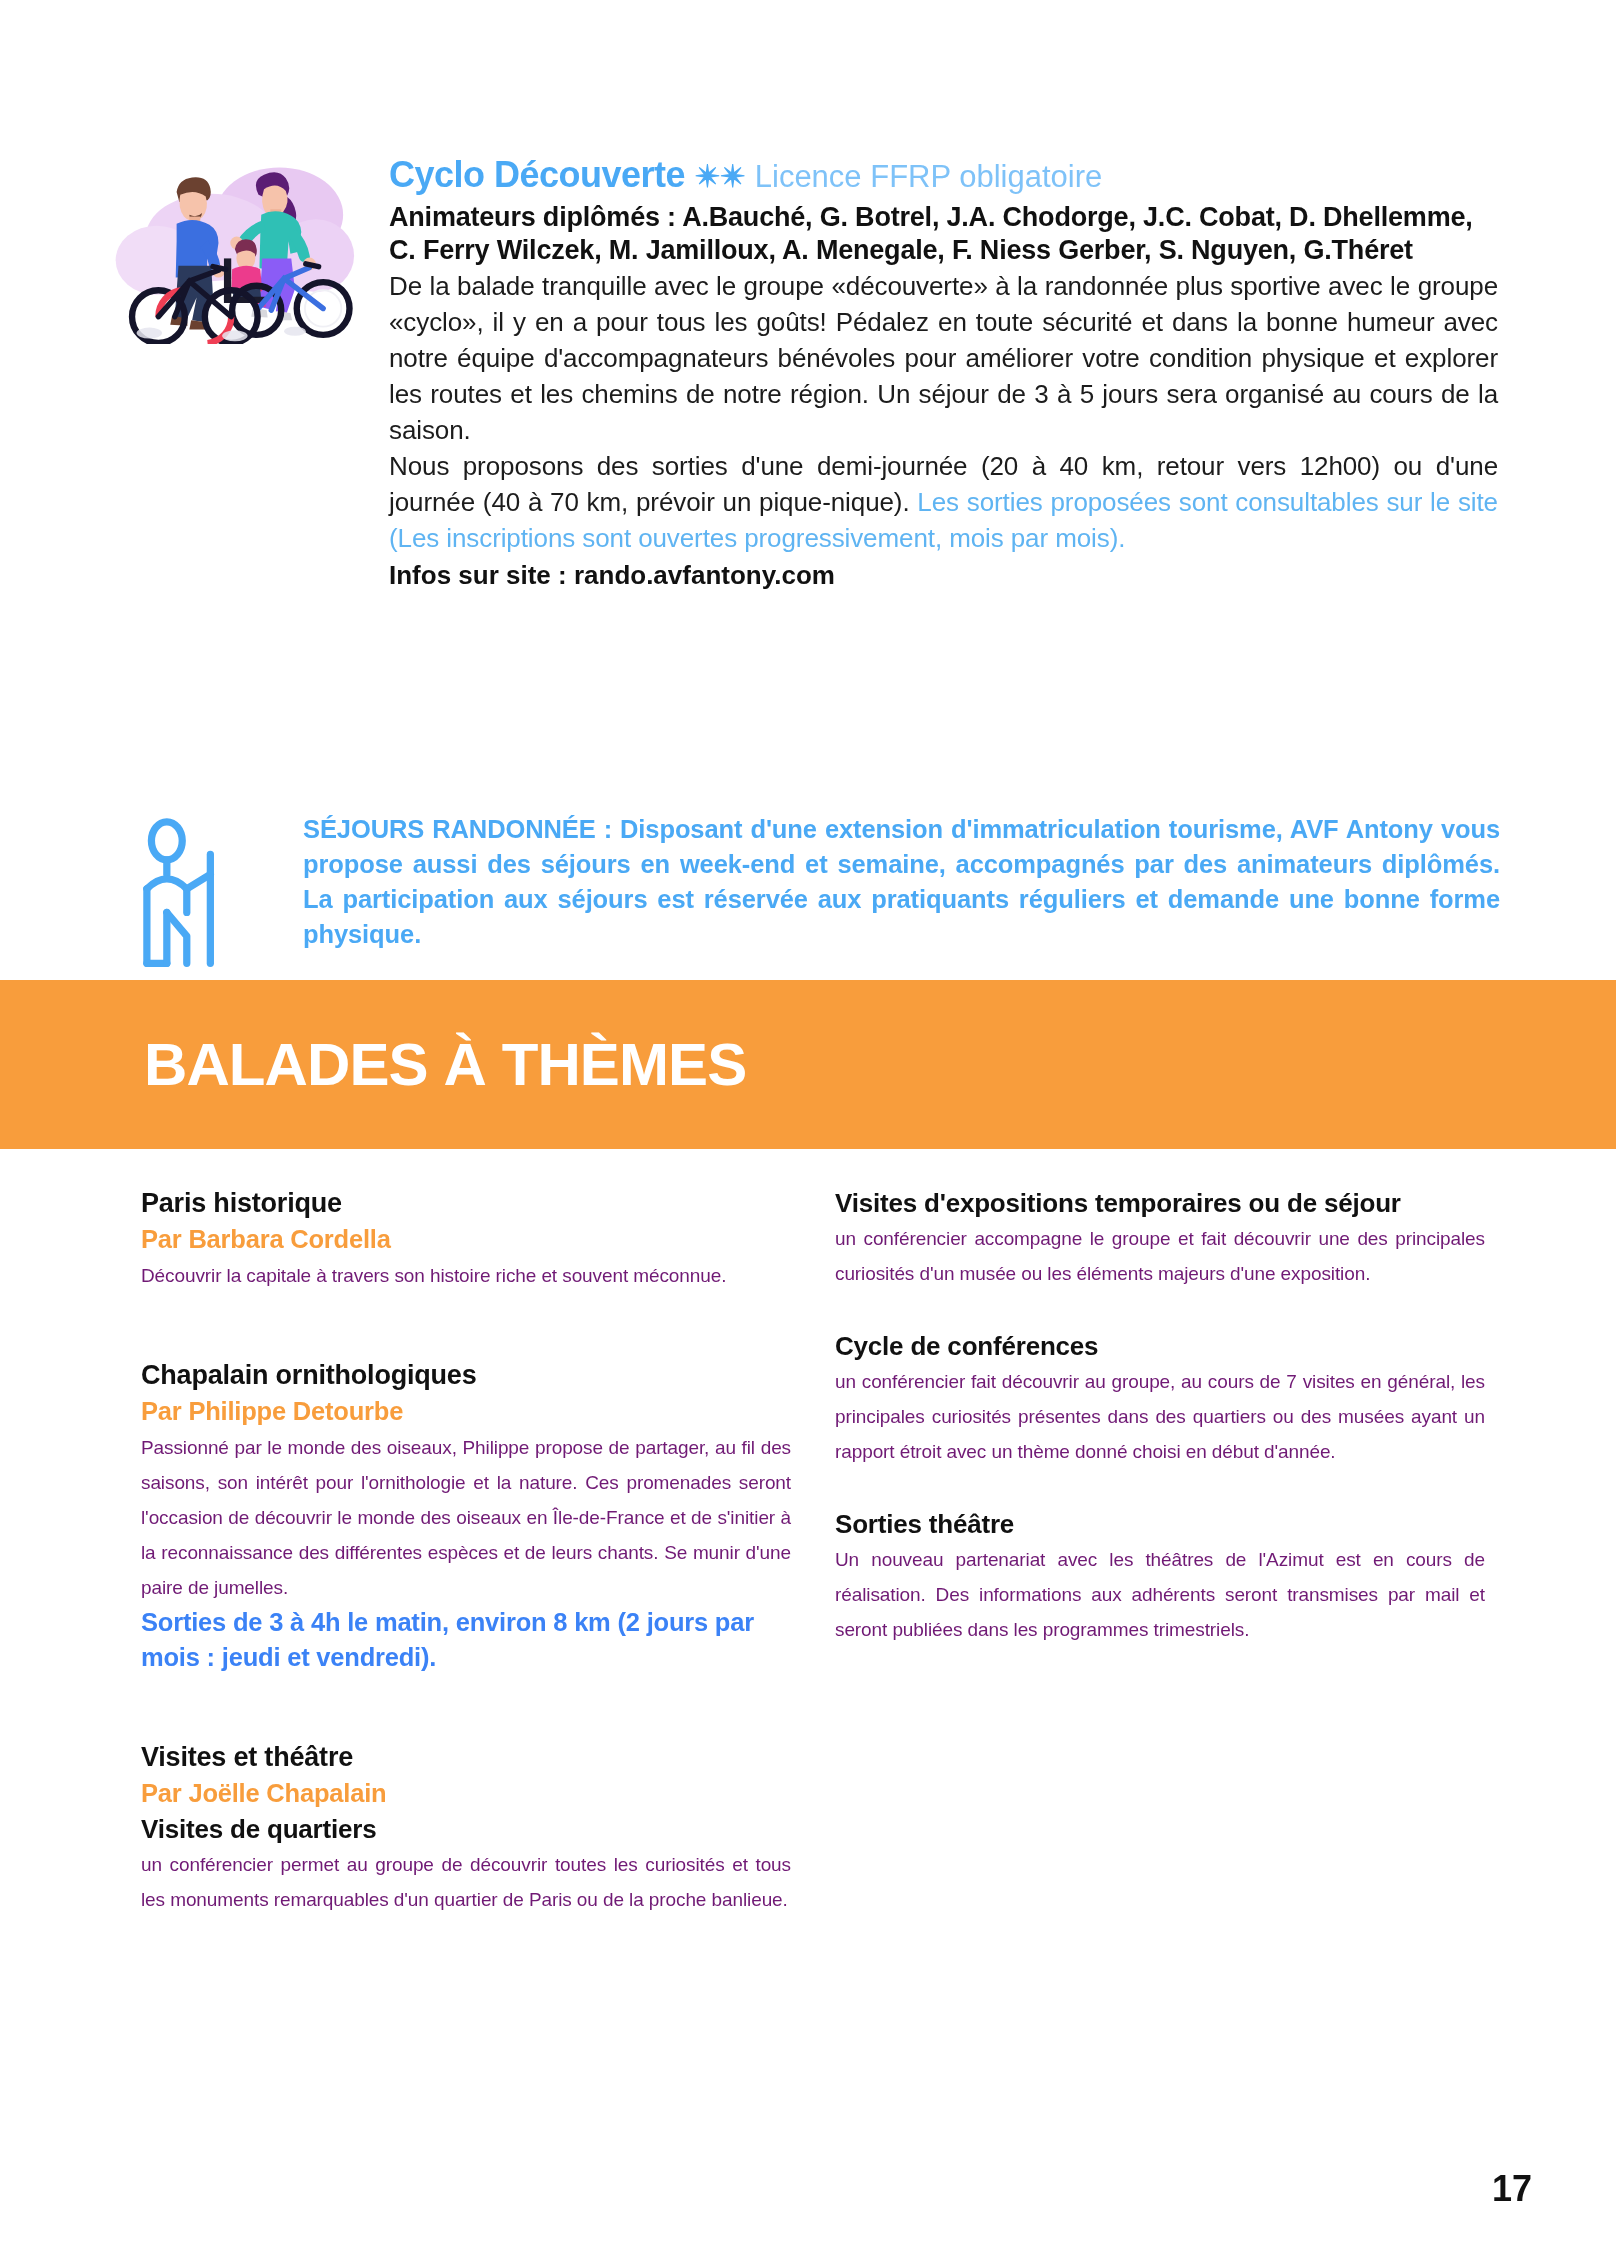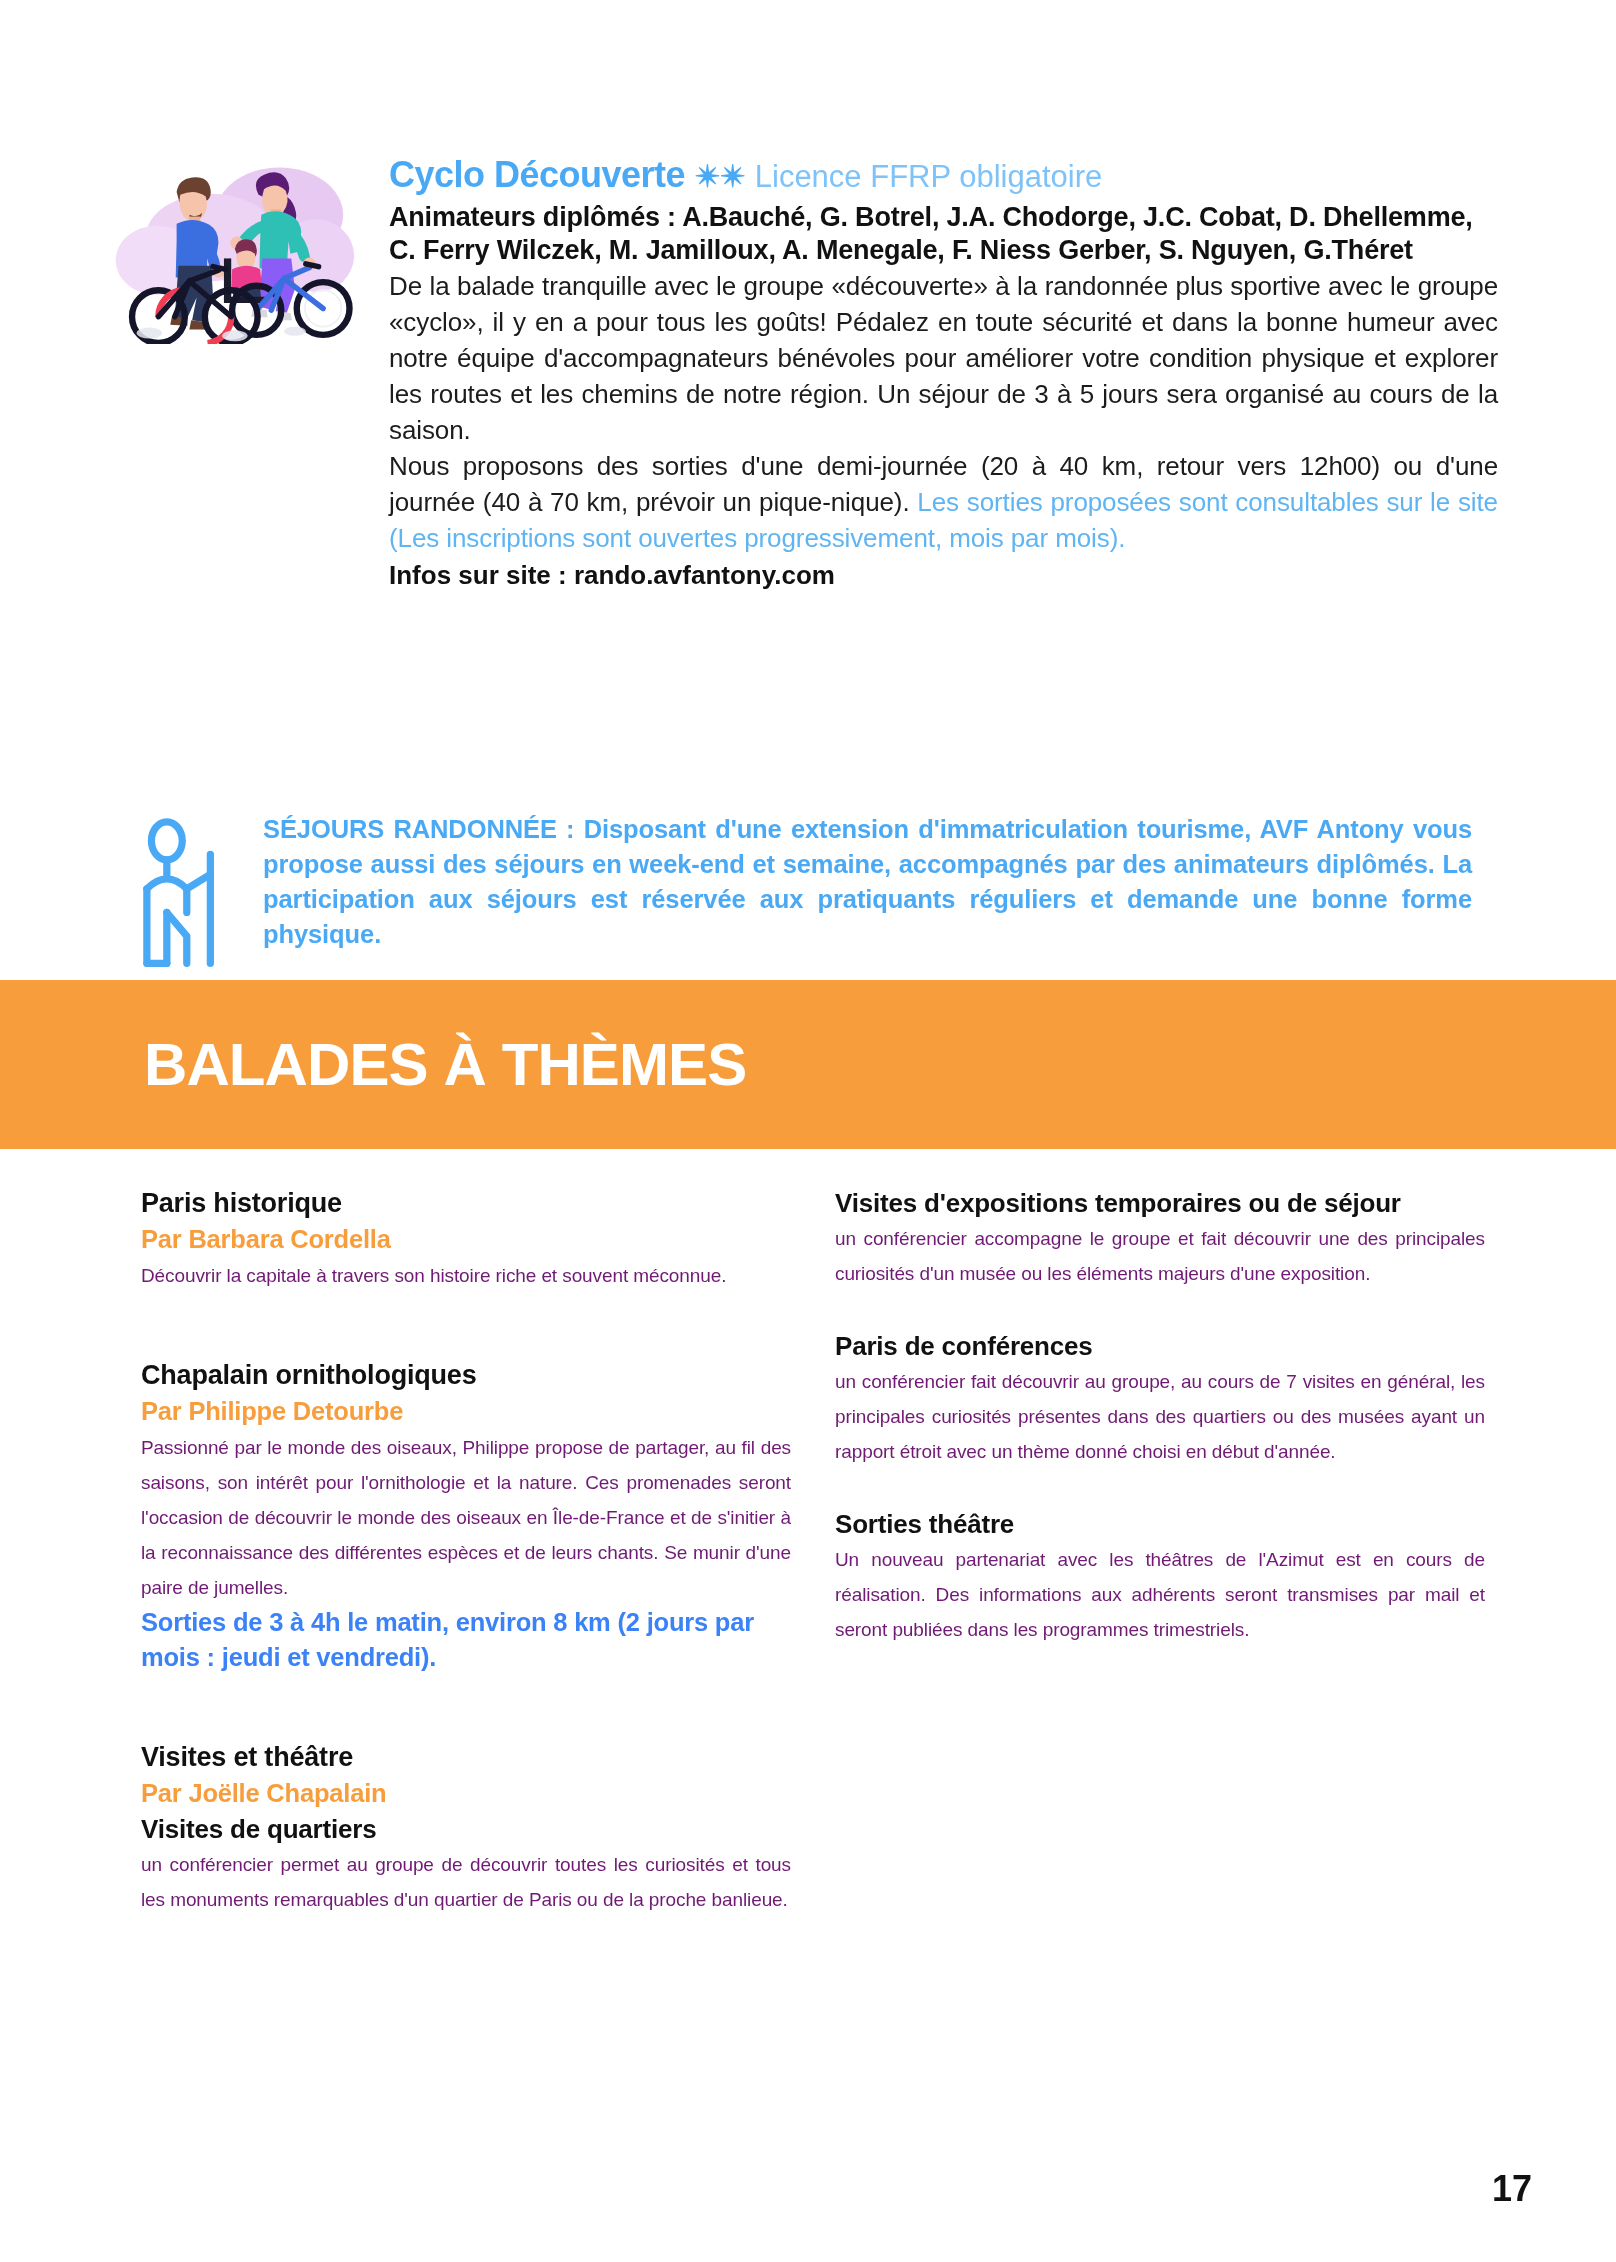--- a/index.html
+++ b/index.html
@@ -90,20 +90,21 @@
   }
 
   
   .sejours-wrap {
     position: absolute;
     left: 136px;
     top: 768px;
     width: 1364px;
     display: flex;
     align-items: flex-start;
+    gap: 40px;
   }
   .sejours-icon {
     width: 107px;
     min-width: 107px;
     height: 150px;
     margin-right: 20px;
     margin-top: 5.5px;
   }
   .sejours-text {
     font-size: 25.5px;
@@ -369,21 +370,21 @@
   <div class="col col-right">
 
     <div class="entry">
       <div class="entry-sub">Visites d'expositions temporaires ou de séjour</div>
       <div class="entry-text">un conférencier accompagne le groupe et fait découvrir une des principales curiosités d'un musée ou les éléments majeurs d'une exposition.</div>
     </div>
 
     <div class="gap-sm"></div>
 
     <div class="entry">
-      <div class="entry-sub">Paris de conférences</div>
+      <div class="entry-sub">Cycle de conférences</div>
       <div class="entry-text">un conférencier fait découvrir au groupe, au cours de 7 visites en général, les principales curiosités présentes dans des quartiers ou des musées ayant un rapport étroit avec un thème donné choisi en début d'année.</div>
     </div>
 
     <div class="gap-sm"></div>
 
     <div class="entry">
       <div class="entry-sub">Sorties théâtre</div>
       <div class="entry-text">Un nouveau partenariat avec les théâtres de l'Azimut est en cours de réalisation. Des informations aux adhérents seront transmises par mail et seront publiées dans les programmes trimestriels.</div>
     </div>
 

